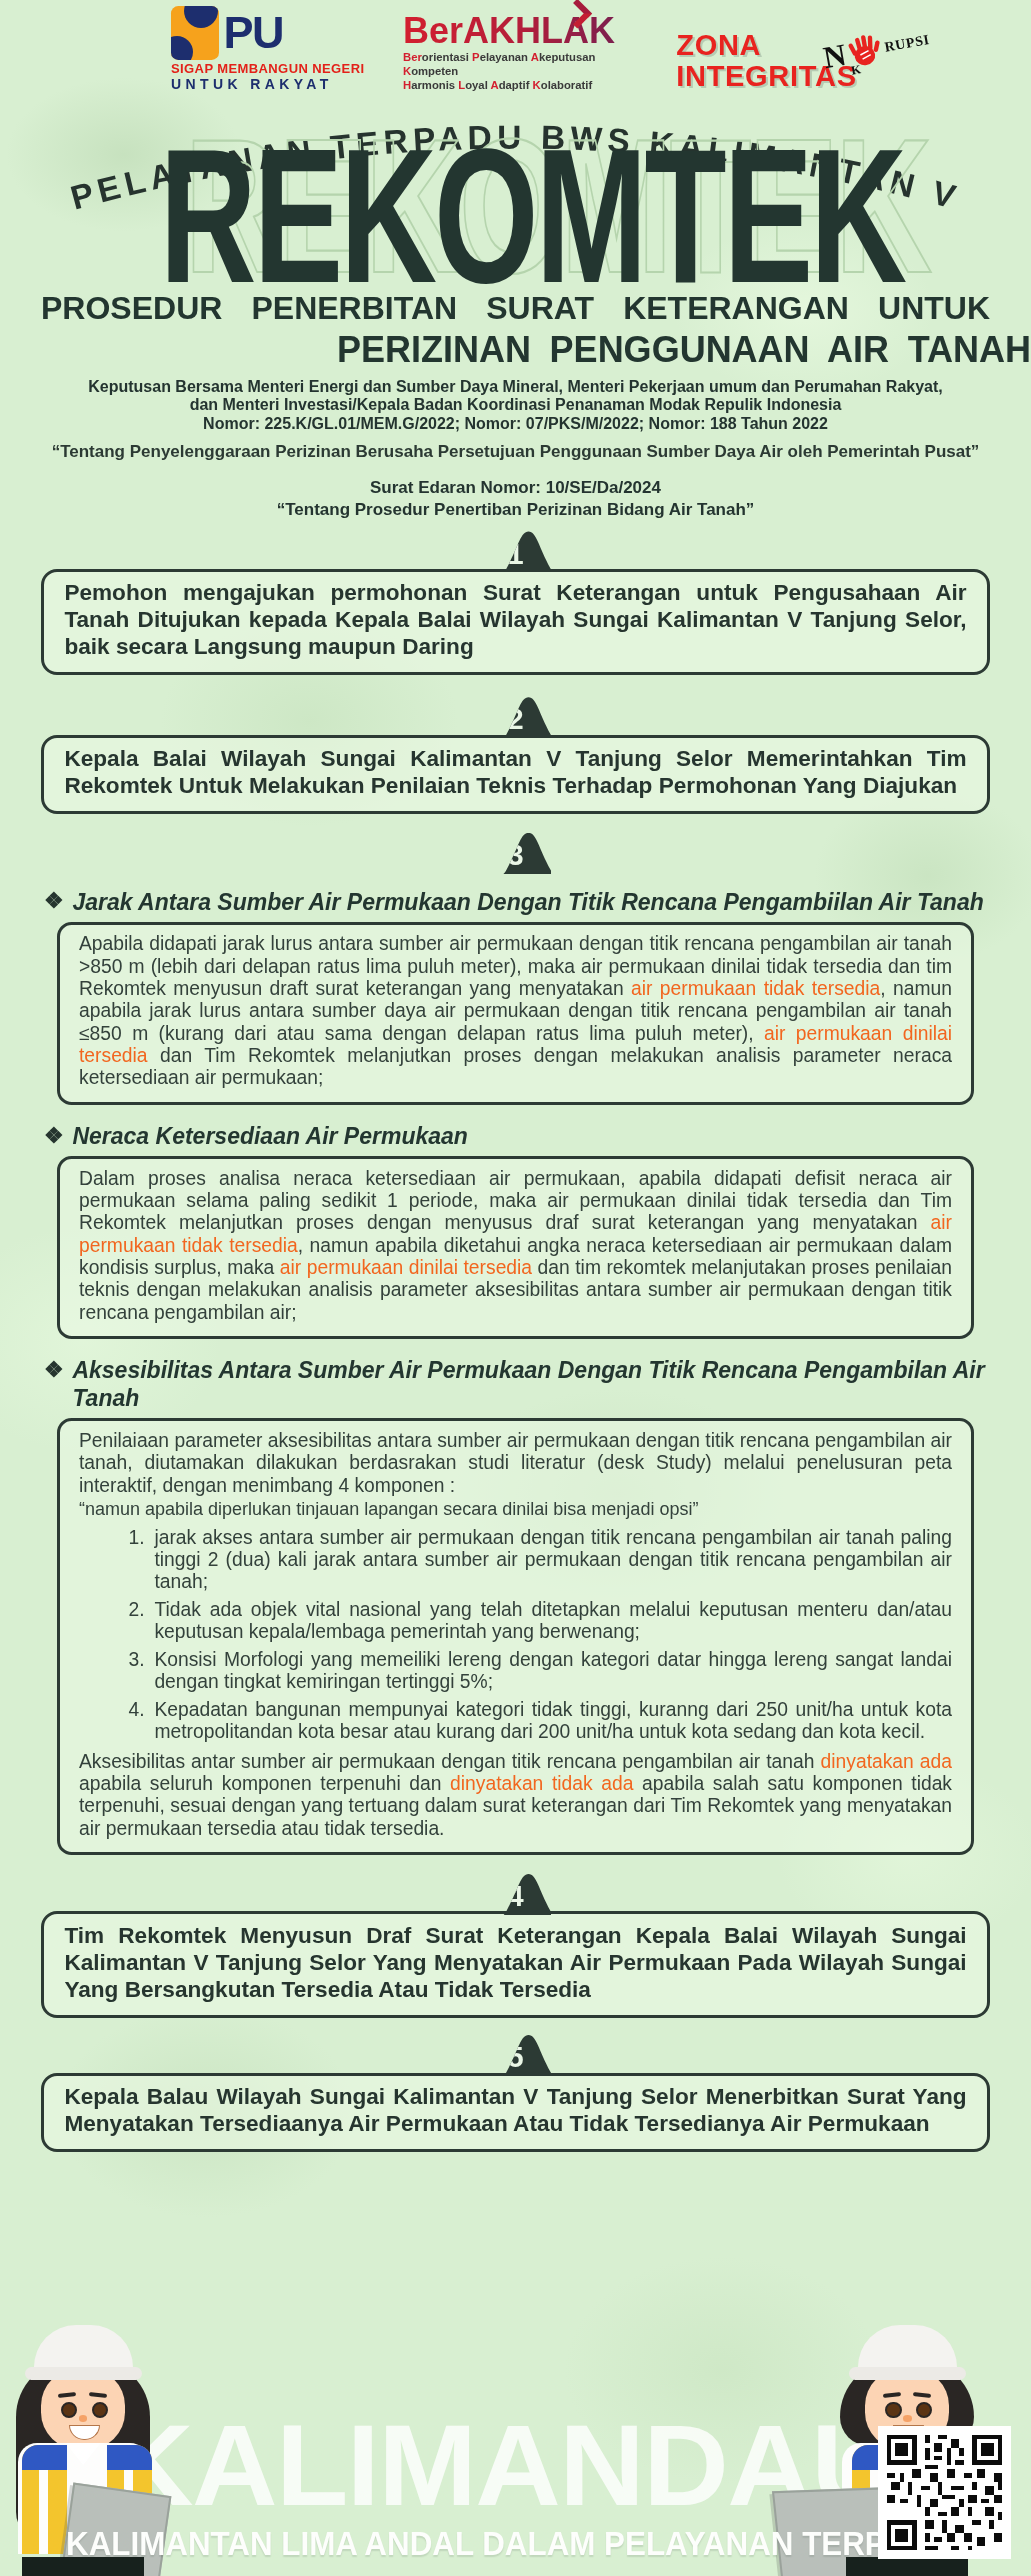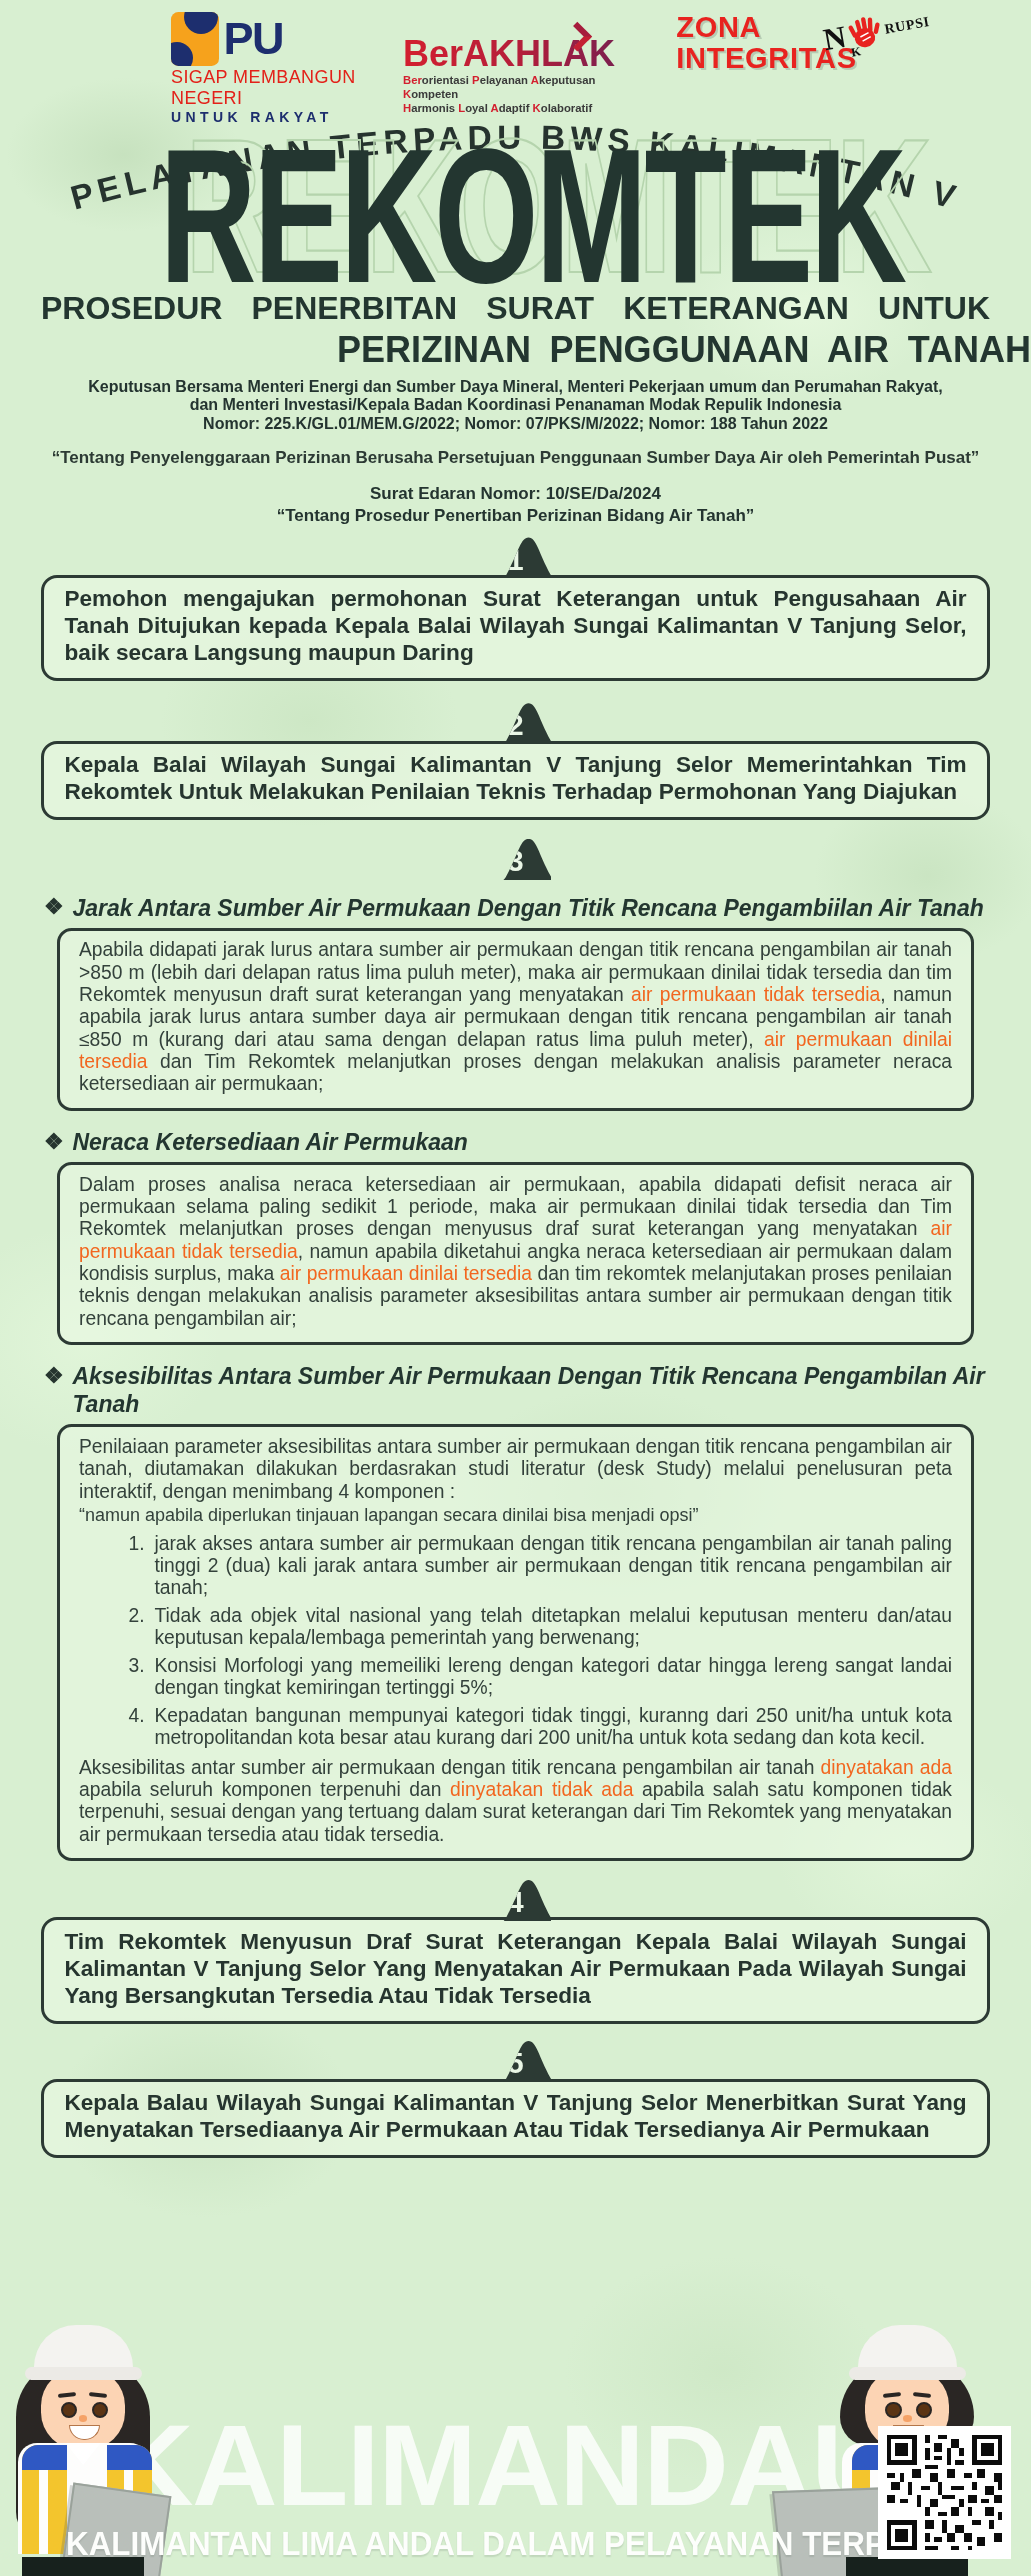--- a/index.html
+++ b/index.html
@@ -12,28 +12,28 @@
       radial-gradient(ellipse 248px 175px at 30% 28%, rgba(198,226,189,.6) 0%, rgba(198,226,189,0) 60%),
       radial-gradient(ellipse 189px 146px at 90% 34%, rgba(189,219,180,.5) 0%, rgba(189,219,180,0) 60%),
       radial-gradient(ellipse 233px 189px at 8% 52%, rgba(226,246,218,.9) 0%, rgba(226,246,218,0) 60%),
       radial-gradient(ellipse 277px 175px at 60% 58%, rgba(197,224,188,.55) 0%, rgba(197,224,188,0) 60%),
       radial-gradient(ellipse 218px 160px at 88% 72%, rgba(226,246,218,.85) 0%, rgba(226,246,218,0) 60%),
       radial-gradient(ellipse 248px 175px at 20% 82%, rgba(193,221,184,.55) 0%, rgba(193,221,184,0) 60%),
       radial-gradient(ellipse 262px 189px at 70% 92%, rgba(201,228,192,.6) 0%, rgba(201,228,192,0) 60%);
   }
   .content{position:relative;z-index:3;}
   
-  .logos{display:flex;align-items:flex-start;padding:11.7px 87px 0 171px;height:92px;box-sizing:border-box;}
+  .logos{display:flex;align-items:flex-end;padding:11.7px 87px 0 171px;height:92px;box-sizing:border-box;}
   .pu-logo{width:240px;}
   .pu-top{display:flex;align-items:center;gap:4.4px;}
   .pu-mark{position:relative;width:48px;height:54px;background:#f6a21c;border-radius:7.3px;overflow:hidden;}
   .pu-mark:before{content:"";position:absolute;left:13px;top:-11.7px;width:34px;height:34px;border-radius:50%;background:#1d2e6e;}
   .pu-mark:after{content:"";position:absolute;left:-10.2px;bottom:-8.7px;width:32px;height:32px;border-radius:50%;background:#1d2e6e;}
   .pu-acronym{font-size:45px;font-weight:800;color:#1d2e6e;letter-spacing:-1.5px;line-height:48px;}
-  .pu-tag1{margin-top:1.5px;font-size:18px;font-weight:400;color:#e32119;letter-spacing:0.4px;}
+  .pu-tag1{margin-top:1.5px;font-size:13px;font-weight:700;color:#e32119;letter-spacing:0.4px;}
   .pu-tag2{font-size:14px;font-weight:800;color:#1d2e6e;letter-spacing:4.4px;}
   .ba-logo{width:262px;margin-left:22px;position:relative;margin-top:23px;}
   .ba-title{font-size:36px;font-weight:800;line-height:38px;
     background:linear-gradient(90deg,#d31f2f 0%,#b41e3a 55%,#7c1f4e 100%);
     -webkit-background-clip:text;background-clip:text;color:transparent;display:inline-block;}
   .ba-chevron{position:absolute;top:-8.7px;right:45px;width:14.6px;height:14.6px;
     border-top:6.6px solid #a61c3c;border-right:6.6px solid #c41f33;transform:rotate(45deg);}
   .ba-tag{font-size:11.3px;font-weight:700;color:#3a3a3a;line-height:14px;}
   .ba-tag .red{color:#d31f2f;}
   .zona-logo{margin-left:44px;position:relative;width:306px;}
@@ -48,21 +48,21 @@
   .arc-wrap{margin-top:-20.4px;height:146px;}
   .rekomtek-wrap{position:relative;height:143px;margin-top:-74px;}
   .rk{position:absolute;left:0;right:0;top:0;text-align:center;white-space:nowrap;}
   .rk-in{display:inline-block;font-size:192px;line-height:143px;font-weight:800;letter-spacing:-4.4px;
     transform:scaleX(.70);transform-origin:center;}
   .rk.ghost .rk-in{color:transparent;-webkit-text-stroke:2.2px #b5d4ad;transform:translate(25px,-10.2px) scaleX(.70);}
   .rk.main .rk-in{color:#233630;}
   .subtitle1{margin:4.4px 41px 0;font-size:32px;font-weight:800;color:#233630;text-align:justify;text-align-last:justify;line-height:1.08;}
   .subtitle2{margin:5.8px 0 0;font-size:36px;font-weight:800;color:#233630;text-align:right;word-spacing:8.7px;line-height:1.05;}
   .legal{margin-top:8.7px;text-align:center;font-size:16px;font-weight:800;color:#243430;line-height:1.16;}
-  .legal-quote{margin-top:15px;text-align:center;font-size:17px;font-weight:800;color:#2c3a34;}
+  .legal-quote{margin-top:9px;text-align:center;font-size:17px;font-weight:800;color:#2c3a34;}
   .edaran{margin-top:14.6px;text-align:center;font-size:17px;font-weight:800;color:#243430;line-height:1.3;}
   .edaran-quote{font-weight:700;}
   
   .bell{position:relative;z-index:2;width:70px;height:41px;margin:10.2px auto -3.6px;background:#2c3a34;
     clip-path:path('M48 0 C56 0 58 15 70 37 C76 49 96 50 96 56 L0 56 C0 50 20 49 26 37 C38 15 40 0 48 0 Z');
     display:flex;align-items:center;justify-content:center;}
   .bell span{color:#eaf6e6;font-size:29px;font-weight:800;margin-top:4.4px;}
   .sbox{position:relative;z-index:1;border:3.6px solid #2c3a34;border-radius:16px;background:rgba(236,250,230,.55);
     margin:0 41px;padding:7.3px 20.4px 11.7px;font-weight:700;font-size:22.6px;line-height:1.2;color:#26352f;text-align:justify;}
   

